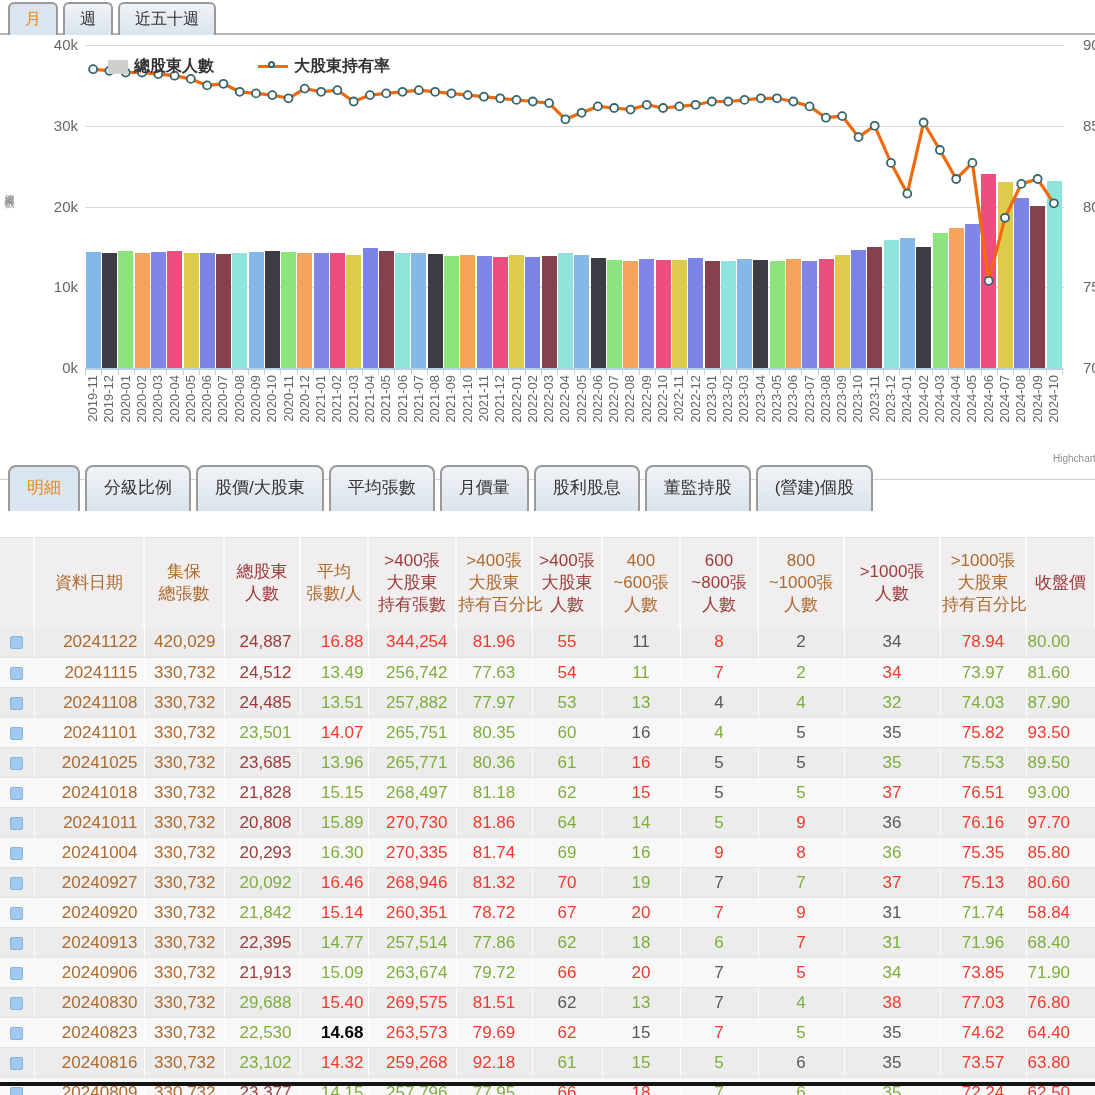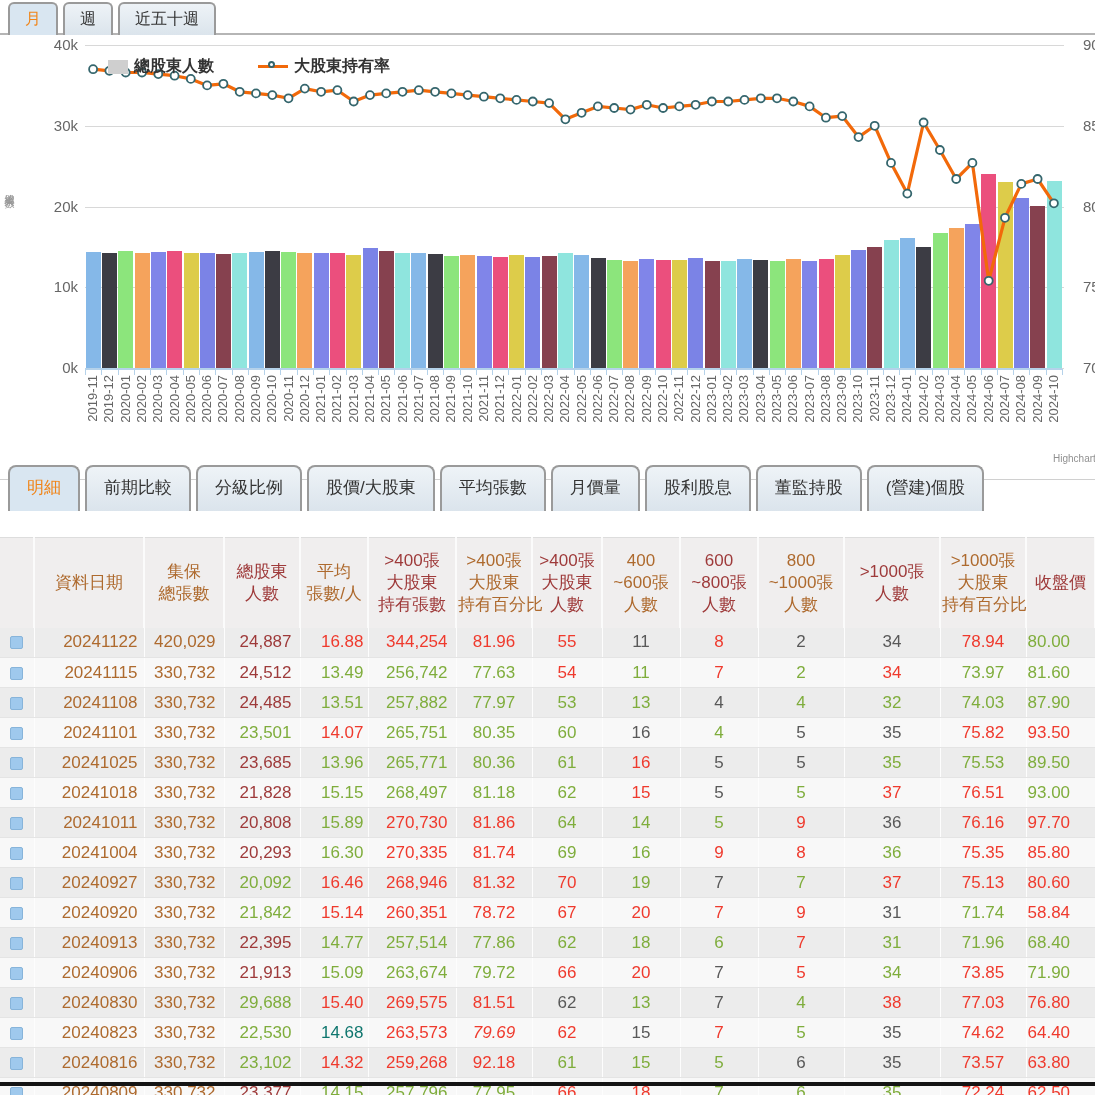--- a/index.html
+++ b/index.html
@@ -342,21 +342,20 @@
         <circle cx="1021.3" cy="147.9" r="4" fill="#fff" stroke="#35666d" stroke-width="1.8"></circle>
         <circle cx="1037.6" cy="143.0" r="4" fill="#fff" stroke="#35666d" stroke-width="1.8"></circle>
         <circle cx="1053.9" cy="167.3" r="4" fill="#fff" stroke="#35666d" stroke-width="1.8"></circle>
       </svg>
     </div>
 
   <div class="divider"></div>
 
   <div class="tabstrip tabletabs" id="table-tabs">
       <div class="tab active" style="color: rgb(240, 133, 25);">明細</div>
-      <div class="tab">前期比較</div>
       <div class="tab">分級比例</div>
       <div class="tab">股價/大股東</div>
       <div class="tab">平均張數</div>
       <div class="tab">月價量</div>
       <div class="tab">股利股息</div>
       <div class="tab">董監持股</div>
       <div class="tab">(營建)個股</div>
     </div>
 
   <table>
@@ -585,23 +584,23 @@
           <td class="c10" style="color: rgb(127, 173, 60);">4</td>
           <td class="c11" style="color: rgb(239, 58, 45);">38</td>
           <td class="c12" style="color: rgb(239, 58, 45);">77.03</td>
           <td class="c13" style="color: rgb(239, 58, 45);">76.80</td>
         </tr>
         <tr class="even">
           <td class="c0"><span class="sq"></span></td>
           <td class="c1" style="color: rgb(174, 106, 46);">20240823</td>
           <td class="c2" style="color: rgb(174, 106, 46);">330,732</td>
           <td class="c3" style="color: rgb(127, 173, 60);">22,530</td>
-          <td class="c4" style="color: #0f766e;">14.68</td>
+          <td class="c4" style="color: #000000; font-weight: bold;">14.68</td>
           <td class="c5" style="color: rgb(239, 58, 45);">263,573</td>
-          <td class="c6" style="color: rgb(239, 58, 45); font-style: italic;">79.69</td>
+          <td class="c6" style="color: rgb(239, 58, 45);">79.69</td>
           <td class="c7" style="color: rgb(239, 58, 45);">62</td>
           <td class="c8" style="color: rgb(89, 89, 89);">15</td>
           <td class="c9" style="color: rgb(239, 58, 45);">7</td>
           <td class="c10" style="color: rgb(127, 173, 60);">5</td>
           <td class="c11" style="color: rgb(89, 89, 89);">35</td>
           <td class="c12" style="color: rgb(239, 58, 45);">74.62</td>
           <td class="c13" style="color: rgb(239, 58, 45);">64.40</td>
         </tr>
         <tr class="odd">
           <td class="c0"><span class="sq"></span></td>

